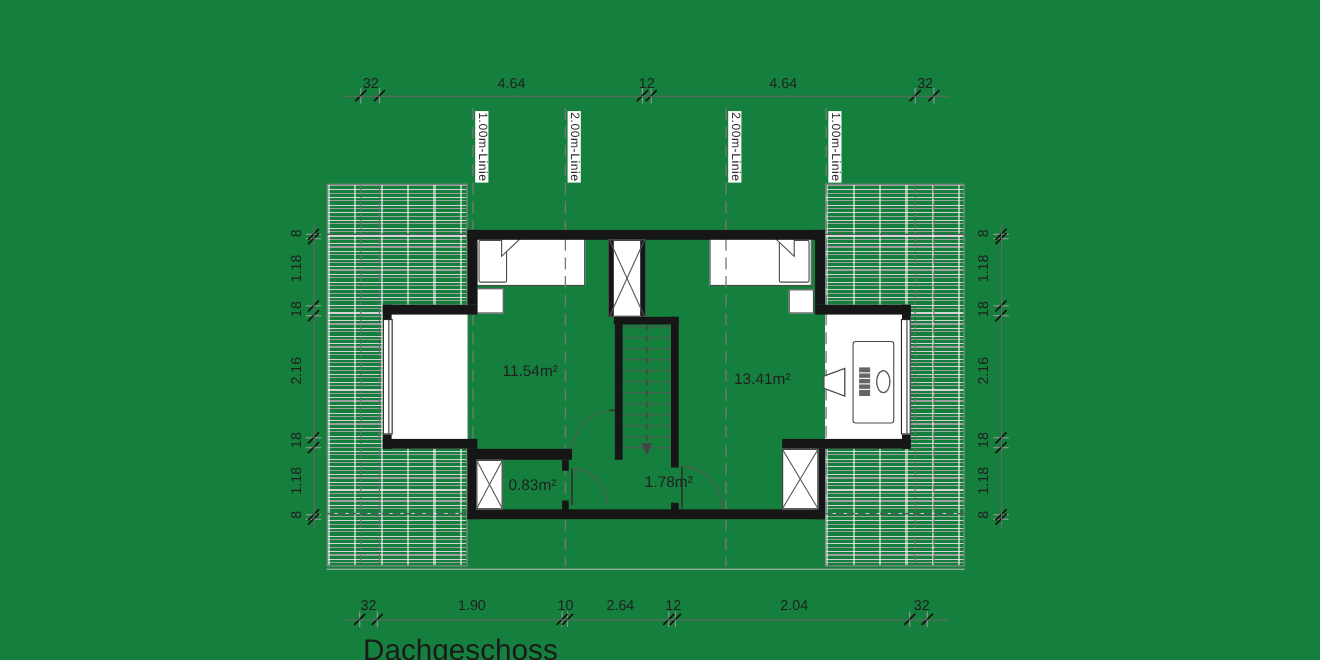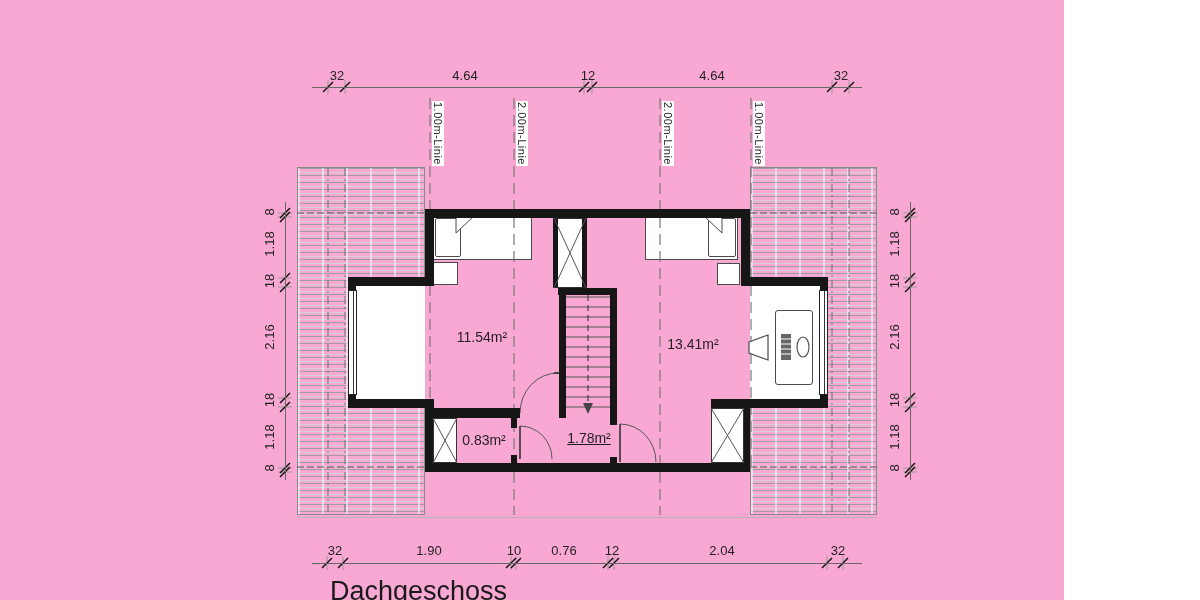--- a/index.html
+++ b/index.html
@@ -1,16 +1,16 @@
 <!DOCTYPE html>
 <html><head>
 <meta charset="utf-8">
 <style>
   html,body{margin:0;padding:0;background:#fff;}
-  #canvas{position:relative;width:1064px;height:600px;background:#f9a8d4;overflow:hidden;
+  #canvas{position:relative;width:1200px;height:600px;background:#15803d;overflow:hidden;
           font-family:"Liberation Sans", sans-serif;color:#1f1f1f;}
   .abs{position:absolute;}
   .wall{position:absolute;background:#161616;}
   .hatch{position:absolute;border:1px solid #8a8a8a;box-sizing:border-box;
     background:
       repeating-linear-gradient(90deg, rgba(255,255,255,.55) 0 2px, rgba(255,255,255,0) 2px 24px),
       repeating-linear-gradient(180deg, #9e9e9e 0 1px, rgba(0,0,0,0) 1px 4px, #d2d2d2 4px 5px, rgba(0,0,0,0) 5px 7px);}
   .whiteroom{position:absolute;background:#fff;}
   .furn{position:absolute;background:#fff;border:1px solid #4a4a4a;box-sizing:border-box;}
   .xbox{position:absolute;background:#fff;border:1px solid #333;box-sizing:border-box;}
@@ -244,21 +244,21 @@
 
   <span class="dimlabel" style="left:337px;top:68px;">32</span>
   <span class="dimlabel" style="left:465px;top:68px;">4.64</span>
   <span class="dimlabel" style="left:588px;top:68px;">12</span>
   <span class="dimlabel" style="left:712px;top:68px;">4.64</span>
   <span class="dimlabel" style="left:841px;top:68px;">32</span>
 
   <span class="dimlabel" style="left:335px;top:543px;">32</span>
   <span class="dimlabel" style="left:429px;top:543px;">1.90</span>
   <span class="dimlabel" style="left:514px;top:543px;">10</span>
-  <span class="dimlabel" style="left:564px;top:543px;">0.76</span>
+  <span class="dimlabel" style="left:564px;top:543px;">2.64</span>
   <span class="dimlabel" style="left:612px;top:543px;">12</span>
   <span class="dimlabel" style="left:722px;top:543px;">2.04</span>
   <span class="dimlabel" style="left:838px;top:543px;">32</span>
 
   <span class="vdimlabel" style="left:269px;top:212px;">8</span>
   <span class="vdimlabel" style="left:269px;top:244px;">1.18</span>
   <span class="vdimlabel" style="left:269px;top:281px;">18</span>
   <span class="vdimlabel" style="left:269px;top:337px;">2.16</span>
   <span class="vdimlabel" style="left:269px;top:400px;">18</span>
   <span class="vdimlabel" style="left:269px;top:437px;">1.18</span>
@@ -273,17 +273,17 @@
   <span class="vdimlabel" style="left:894px;top:468px;">8</span>
 
   <span class="linielabel" style="left:432px;top:101px;">1.00m-Linie</span>
   <span class="linielabel" style="left:516px;top:101px;">2.00m-Linie</span>
   <span class="linielabel" style="left:662px;top:101px;">2.00m-Linie</span>
   <span class="linielabel" style="left:753px;top:101px;">1.00m-Linie</span>
 
   <span class="roomlabel" style="left:482px;top:337px;">11.54m²</span>
   <span class="roomlabel" style="left:693px;top:344px;">13.41m²</span>
   <span class="roomlabel" style="left:484px;top:440px;">0.83m²</span>
-  <span class="roomlabel" style="left:589px;top:438px;text-decoration:underline;">1.78m²</span>
+  <span class="roomlabel" style="left:608px;top:438px;">1.78m²</span>
 
   <span class="title" style="left:330px;top:576px;">Dachgeschoss</span>
 
 </div>
 
 </body></html>

